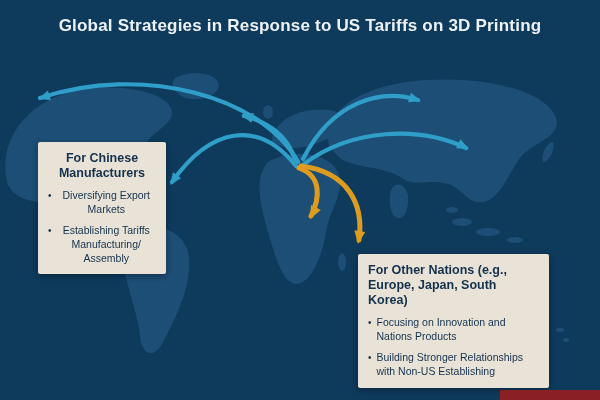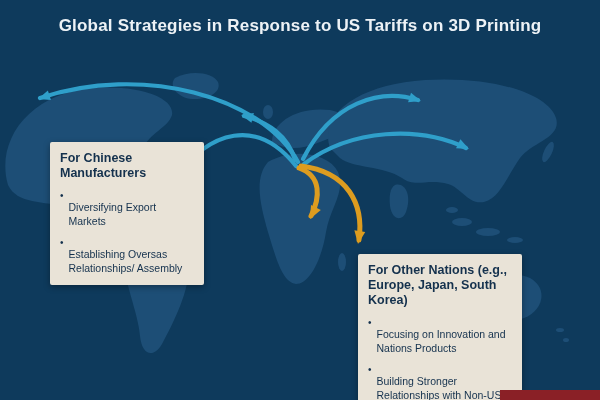--- a/index.html
+++ b/index.html
@@ -31,23 +31,23 @@
   .ar-o{stroke:var(--arrow-orange);fill:none;stroke-width:5;stroke-linecap:round;}
   .hd-o{fill:var(--arrow-orange);}
   .card{
     position:absolute;background:var(--box-bg);color:var(--box-text);
     padding:9px 10px;border-radius:2px;box-shadow:0 2px 6px rgba(0,0,0,.35);
   }
   .card h3{margin:0 0 8px;font-size:12.5px;line-height:1.2;}
   .card ul{margin:0;padding:0;list-style:none;display:flex;flex-direction:column;gap:8px;}
   .card li{display:flex;gap:5px;font-size:10.5px;line-height:1.3;overflow-wrap:break-word;}
   .card li .dot{flex:0 0 auto;font-size:10px;line-height:1.3;}
-  .card li .txt{min-width:0;margin-top:12px;}
-  .card.chinese{left:50px;top:142px;width:154px;}
-  .card.other{left:358px;top:254px;width:164px;}
+  .card li .txt{min-width:0;}
+  .card.chinese{left:38px;top:142px;width:128px;text-align:center;}
+  .card.other{left:358px;top:254px;width:191px;}
   .brand-bar{
     position:absolute;right:0;bottom:0;width:100px;height:10px;
     background:var(--brand-bar);
   }
 </style>
 </head>
 <body>
 
 <div class="stage">
 
@@ -100,21 +100,21 @@
 
   <section class="card chinese">
     <h3>For Chinese Manufacturers</h3>
     <ul>
       <li>
         <span class="dot">•</span>
         <span class="txt">Diversifying Export Markets</span>
       </li>
       <li>
         <span class="dot">•</span>
-        <span class="txt">Establishing Oversas Relationships/ Assembly</span>
+        <span class="txt">Establishing Tariffs Manufacturing/ Assembly</span>
       </li>
     </ul>
   </section>
 
   <section class="card other">
     <h3>For Other Nations (e.g., Europe, Japan, South Korea)</h3>
     <ul>
       <li>
         <span class="dot">•</span>
         <span class="txt">Focusing on Innovation and Nations Products</span>

